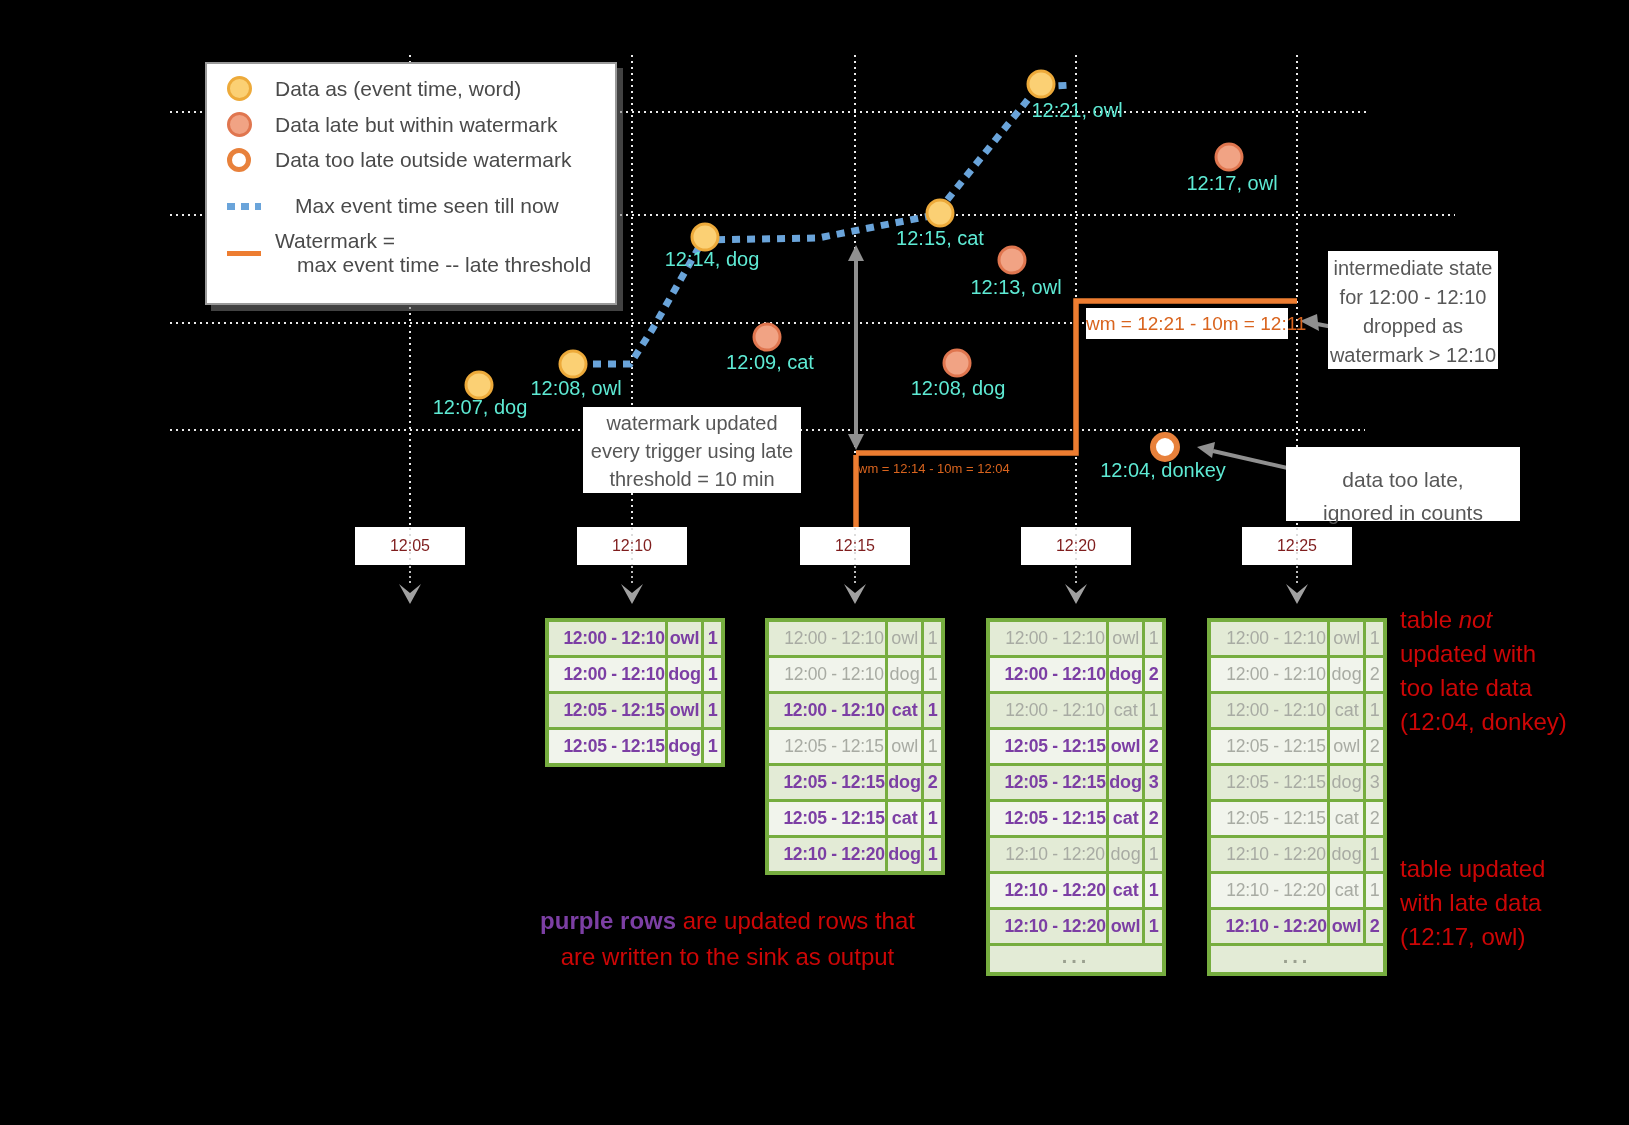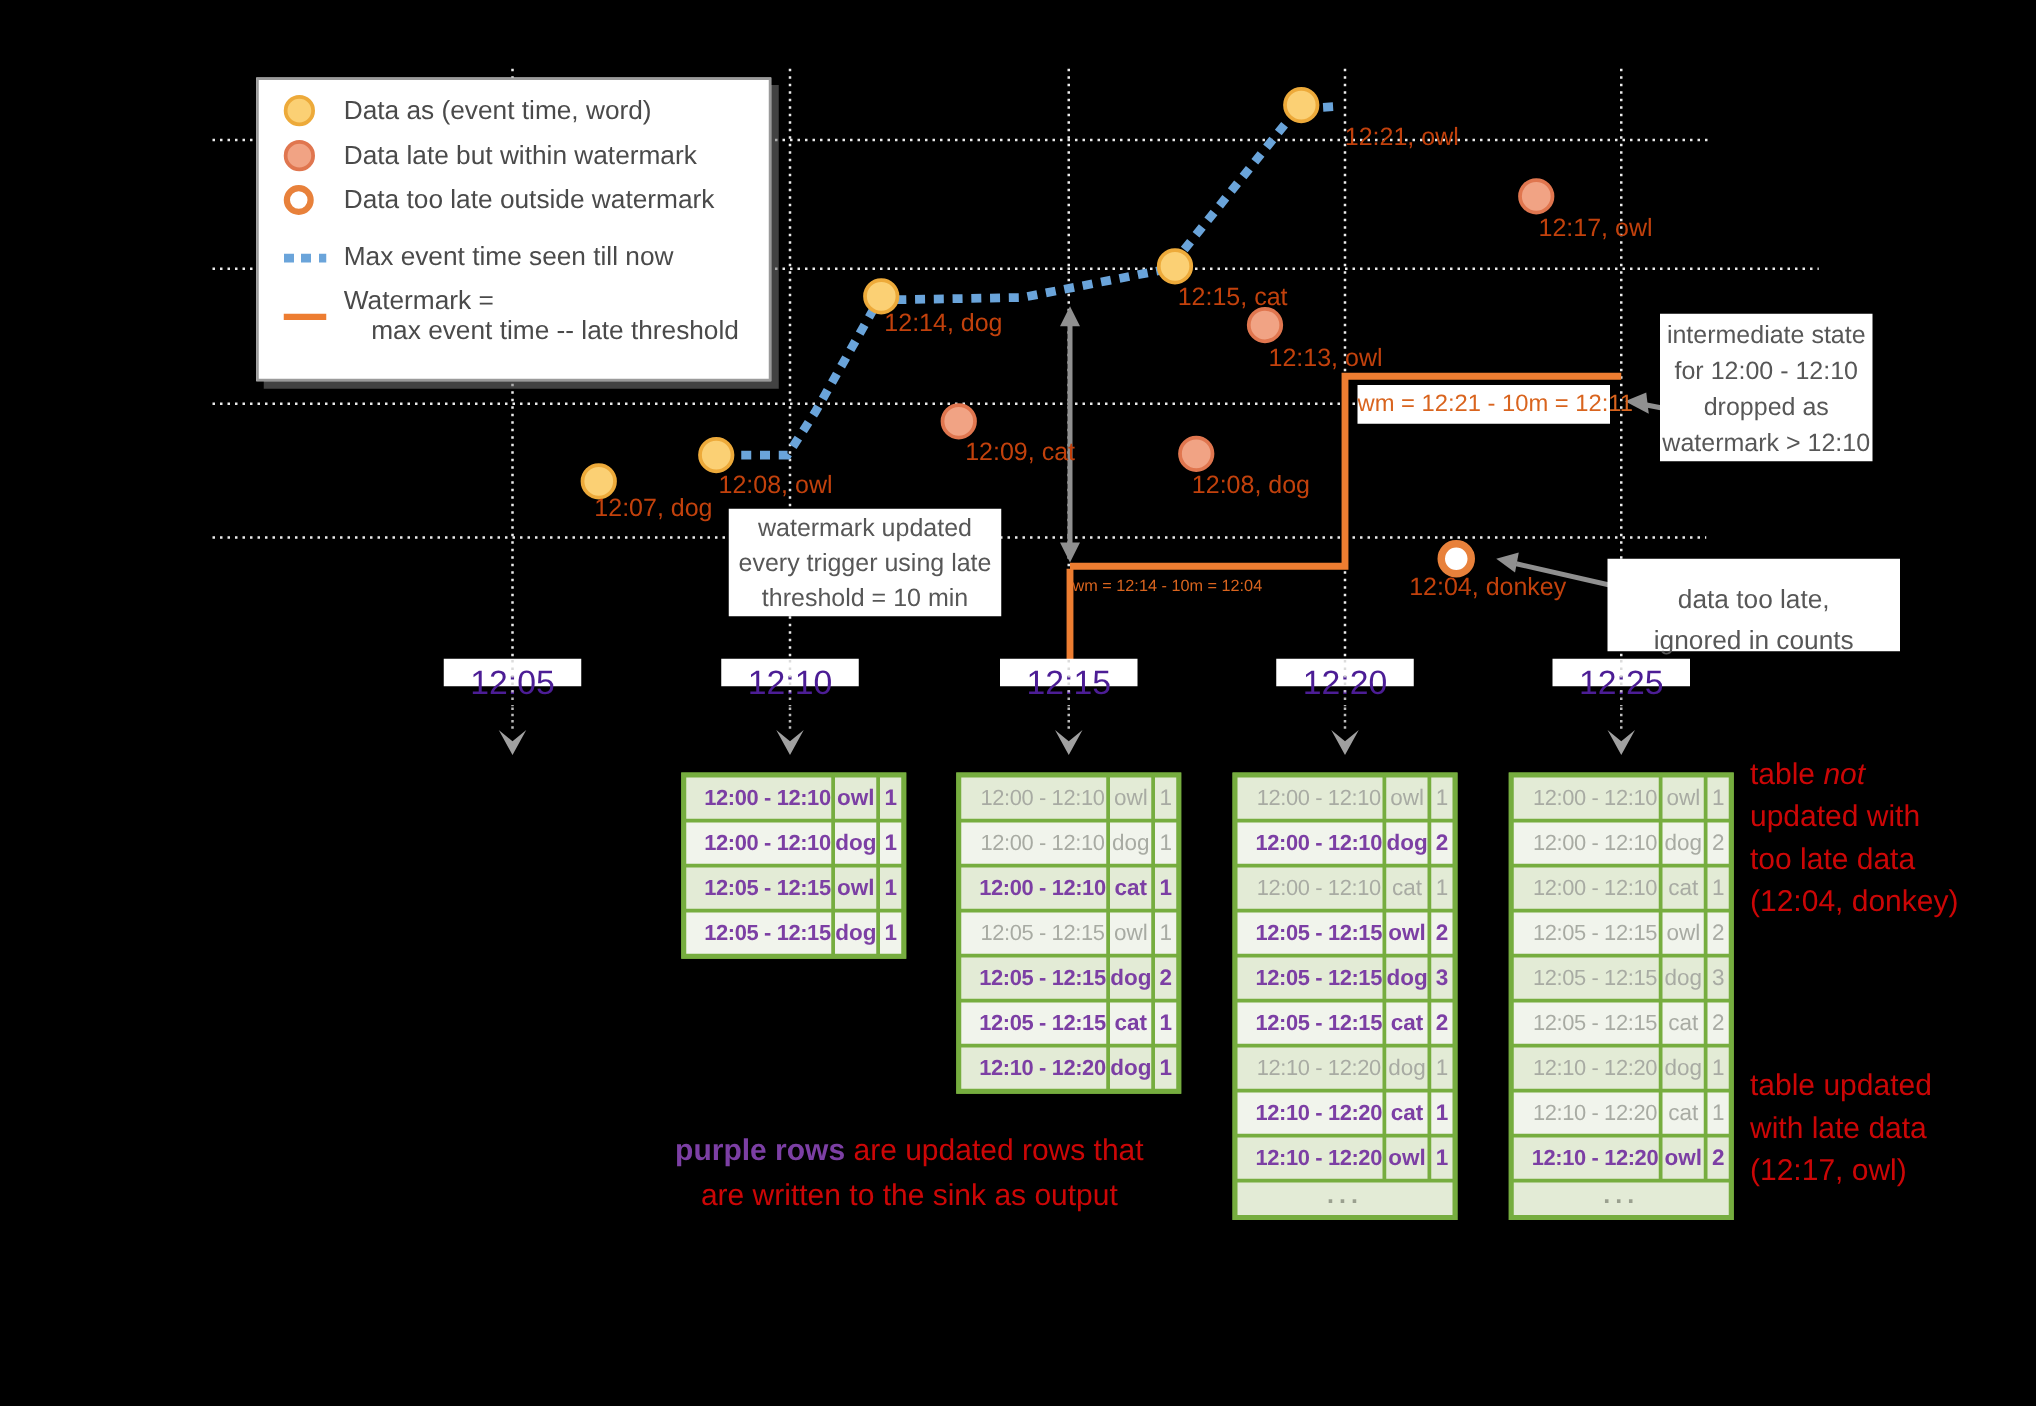--- a/index.html
+++ b/index.html
@@ -15,33 +15,33 @@
           box-shadow:6px 6px 0 rgba(120,120,120,.55);z-index:3;box-sizing:border-box;
           padding:12px 0 0 20px;color:#4a4a4a;font-size:21px;}
   .lrow{display:flex;align-items:center;margin-bottom:11px;}
   .lrow .sw{width:36px;display:flex;justify-content:flex-start;align-items:center;flex:0 0 36px;margin-right:12px;}
   .dot{width:25px;height:25px;border-radius:50%;box-sizing:border-box;}
   .dot-yellow{background:#FBD074;border:3px solid #EDAA3A;}
   .dot-salmon{background:#F1A384;border:3px solid #E0764F;}
   .dot-ring{background:#fff;border:5px solid #E8813B;width:24px;height:24px;}
   .sw-dots{width:34px;height:7px;background:repeating-linear-gradient(90deg,#6AA4DA 0 8px,transparent 8px 14px);}
   .sw-line{width:34px;height:5px;background:#ED7D31;}
-  .lrow.gap{margin-top:22px;}
+  .lrow.gap{margin-top:22px;gap:20px;}
   .wm-lines .indent{padding-left:22px;}
 
   
-  .ptlabel{width:180px;text-align:right;font-size:20px;color:#c2410c;z-index:3;white-space:nowrap;}
+  .ptlabel{width:180px;text-align:center;font-size:20px;color:#5eead4;z-index:3;white-space:nowrap;}
 
   
   .wm1{left:858px;top:461px;font-size:13px;color:#D9641E;z-index:3;white-space:nowrap;}
   .wm2{left:1086px;top:308px;width:202px;height:31px;background:#fff;color:#D9641E;font-size:19px;
        text-align:center;line-height:31px;z-index:3;white-space:nowrap;}
 
   
-  .timebox{width:110px;height:22px;background:#fff;color:#4c1d95;font-size:27px;text-align:center;
+  .timebox{width:110px;height:38px;background:#fff;color:#7f1d1d;font-size:16px;text-align:center;
            line-height:38px;z-index:3;}
 
   
   .annbox{background:#fff;color:#575757;text-align:center;z-index:3;box-sizing:border-box;}
   .ann-watermark{left:583px;top:407px;width:218px;height:86px;font-size:20px;line-height:28px;padding-top:2px;}
   .ann-intermediate{left:1328px;top:251px;width:170px;height:118px;font-size:20px;line-height:29px;padding-top:3px;}
   .ann-toolate{left:1286px;top:447px;width:234px;height:74px;font-size:21px;line-height:33px;padding-top:16px;}
 
   
   .rednote{color:#CC0606;font-size:24px;line-height:34px;z-index:3;}

